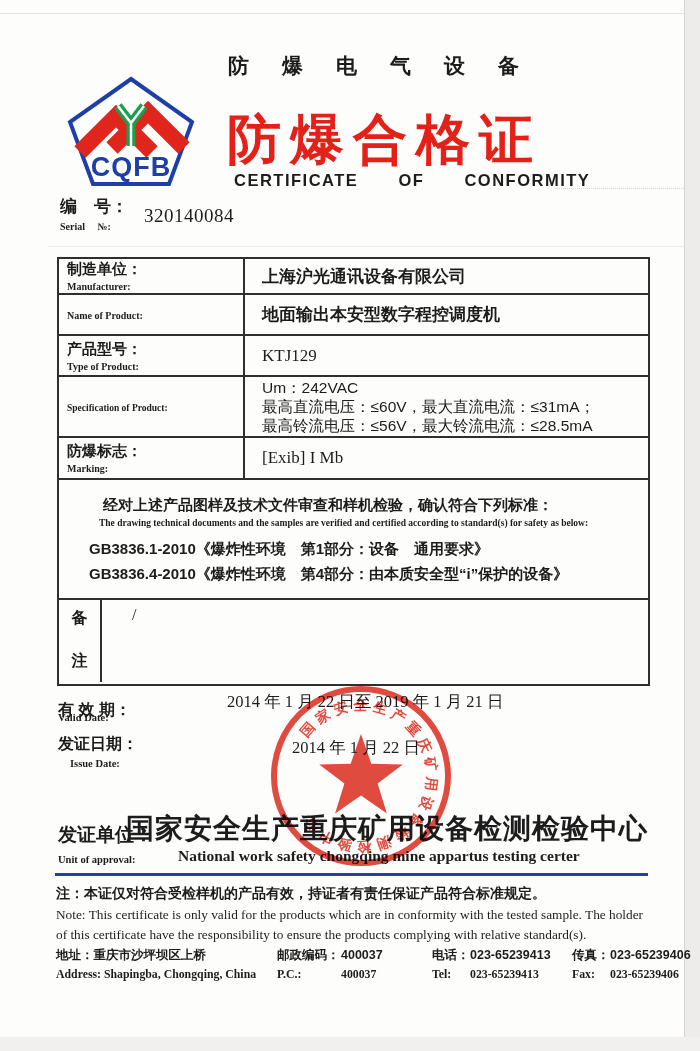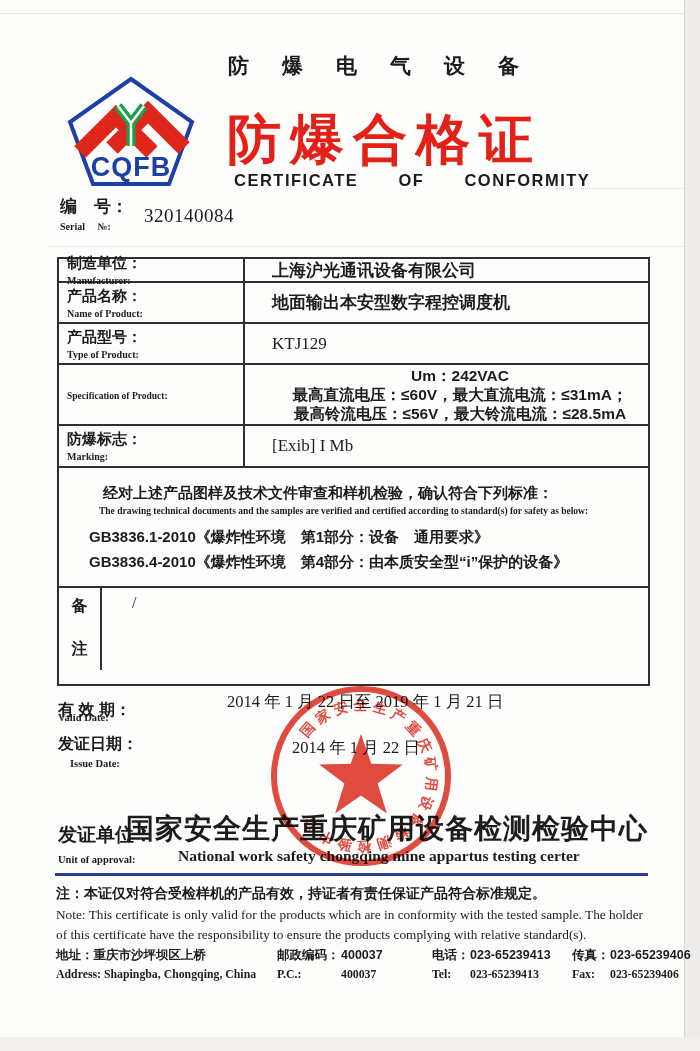--- a/index.html
+++ b/index.html
@@ -27,24 +27,24 @@
   .serial-en{left:60px;top:221px;font-size:10px;font-weight:700;word-spacing:10px;}
   .serial-value{left:144px;top:205px;font-size:19px;letter-spacing:.5px;}
 
   
   .cert-table{left:57px;top:257px;width:593px;height:429px;border:2px solid #2f2f2f;box-sizing:border-box;display:flex;flex-direction:column;}
   .trow{box-sizing:border-box;border-bottom:2px solid #2f2f2f;display:flex;}
   .trow:last-child{border-bottom:none;}
   .tlabel{width:186px;box-sizing:border-box;border-right:2px solid #2f2f2f;padding:3px 6px 3px 8px;display:flex;flex-direction:column;justify-content:center;}
   .tlabel .cn{font-size:15px;font-weight:700;}
   .tlabel .en{font-size:10px;font-weight:700;font-family:"Liberation Serif",serif;margin-top:2px;}
-  .tvalue{flex:1;display:flex;flex-direction:column;justify-content:center;padding-left:27px;box-sizing:border-box;}
+  .tvalue{flex:1;display:flex;flex-direction:column;justify-content:center;padding-left:17px;box-sizing:border-box;}
   .tvalue .v-cn{font-size:17px;font-weight:700;}
   .tvalue .v-serif{font-family:"Liberation Serif",serif;font-size:17px;}
-  .spec-line{font-size:15.5px;font-weight:700;line-height:19px;text-align:center;}
+  .spec-line{font-size:15.5px;font-weight:400;line-height:19px;}
   .std-section{box-sizing:border-box;border-bottom:2px solid #2f2f2f;padding-top:16px;}
   .std-statement-cn{margin-left:44px;font-size:15px;font-weight:700;}
   .std-statement-en{margin-left:40px;font-size:9.5px;font-weight:700;font-family:"Liberation Serif",serif;margin-top:3px;}
   .std-list{margin:8px 0 0 30px;}
   .std-item{font-size:15px;font-weight:700;line-height:25px;}
   .remark-label{width:43px;box-sizing:border-box;border-right:2px solid #2f2f2f;display:flex;flex-direction:column;justify-content:space-between;align-items:center;padding:8px 0 10px 0;}
   .remark-label span{font-size:16px;font-weight:700;}
   .remark-value{flex:1;padding:6px 0 0 30px;font-family:"Liberation Serif",serif;font-size:16px;}
 
   
@@ -101,33 +101,32 @@
   <div class="abs title-cn">防爆电气设备</div>
   <div class="abs cert-title-cn">防爆合格证</div>
   <div class="abs cert-title-en">CERTIFICATE OF CONFORMITY</div>
 
   <div class="abs serial-cn">编　号：</div>
   <div class="abs serial-en serif">Serial №:</div>
   <div class="abs serial-value serif">320140084</div>
 
   <div class="abs cert-table">
 
-    <div class="trow" style="height:24px;">
+    <div class="trow" style="height:36px;">
       <div class="tlabel">
         <span class="cn">制造单位：</span>
         <span class="en">Manufacturer:</span>
       </div>
       <div class="tvalue">
         <span class="v-cn">上海沪光通讯设备有限公司</span>
       </div>
     </div>
 
     <div class="trow" style="height:41px;">
       <div class="tlabel">
-        <span class="cn">产品名称：</span>
         <span class="en">Name of Product:</span>
       </div>
       <div class="tvalue">
         <span class="v-cn">地面输出本安型数字程控调度机</span>
       </div>
     </div>
 
     <div class="trow" style="height:41px;">
       <div class="tlabel">
         <span class="cn">产品型号：</span>

